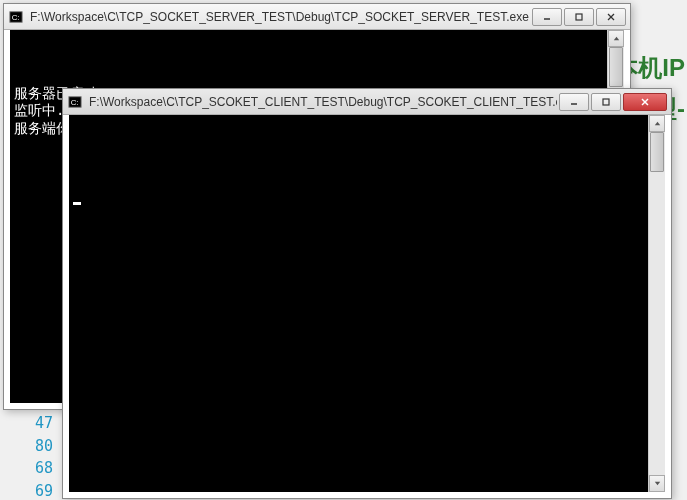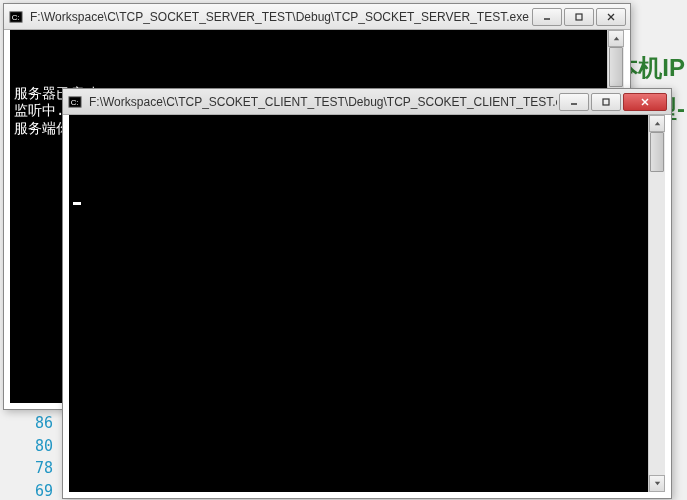--- a/index.html
+++ b/index.html
@@ -157,23 +157,23 @@
     .console-inner { padding-right: 17px; }
   </style>
 </head>
 <body>
 
 <div class="bg-text">
   <div>本机IP</div>
   <div>义类型‐</div>
 </div>
 <div class="line-numbers">
-  <div>86</div>
+  <div>47</div>
   <div>80</div>
-  <div>78</div>
+  <div>68</div>
   <div>69</div>
 
 </div>
 
 <div class="window back">
   <div class="titlebar">
     <span class="app-icon">
       <svg viewBox="0 0 16 16">
           <rect x="1" y="2" width="14" height="12" fill="#000" stroke="#777"></rect>
           <text x="3" y="11" font-size="9" fill="#fff">C:</text>

